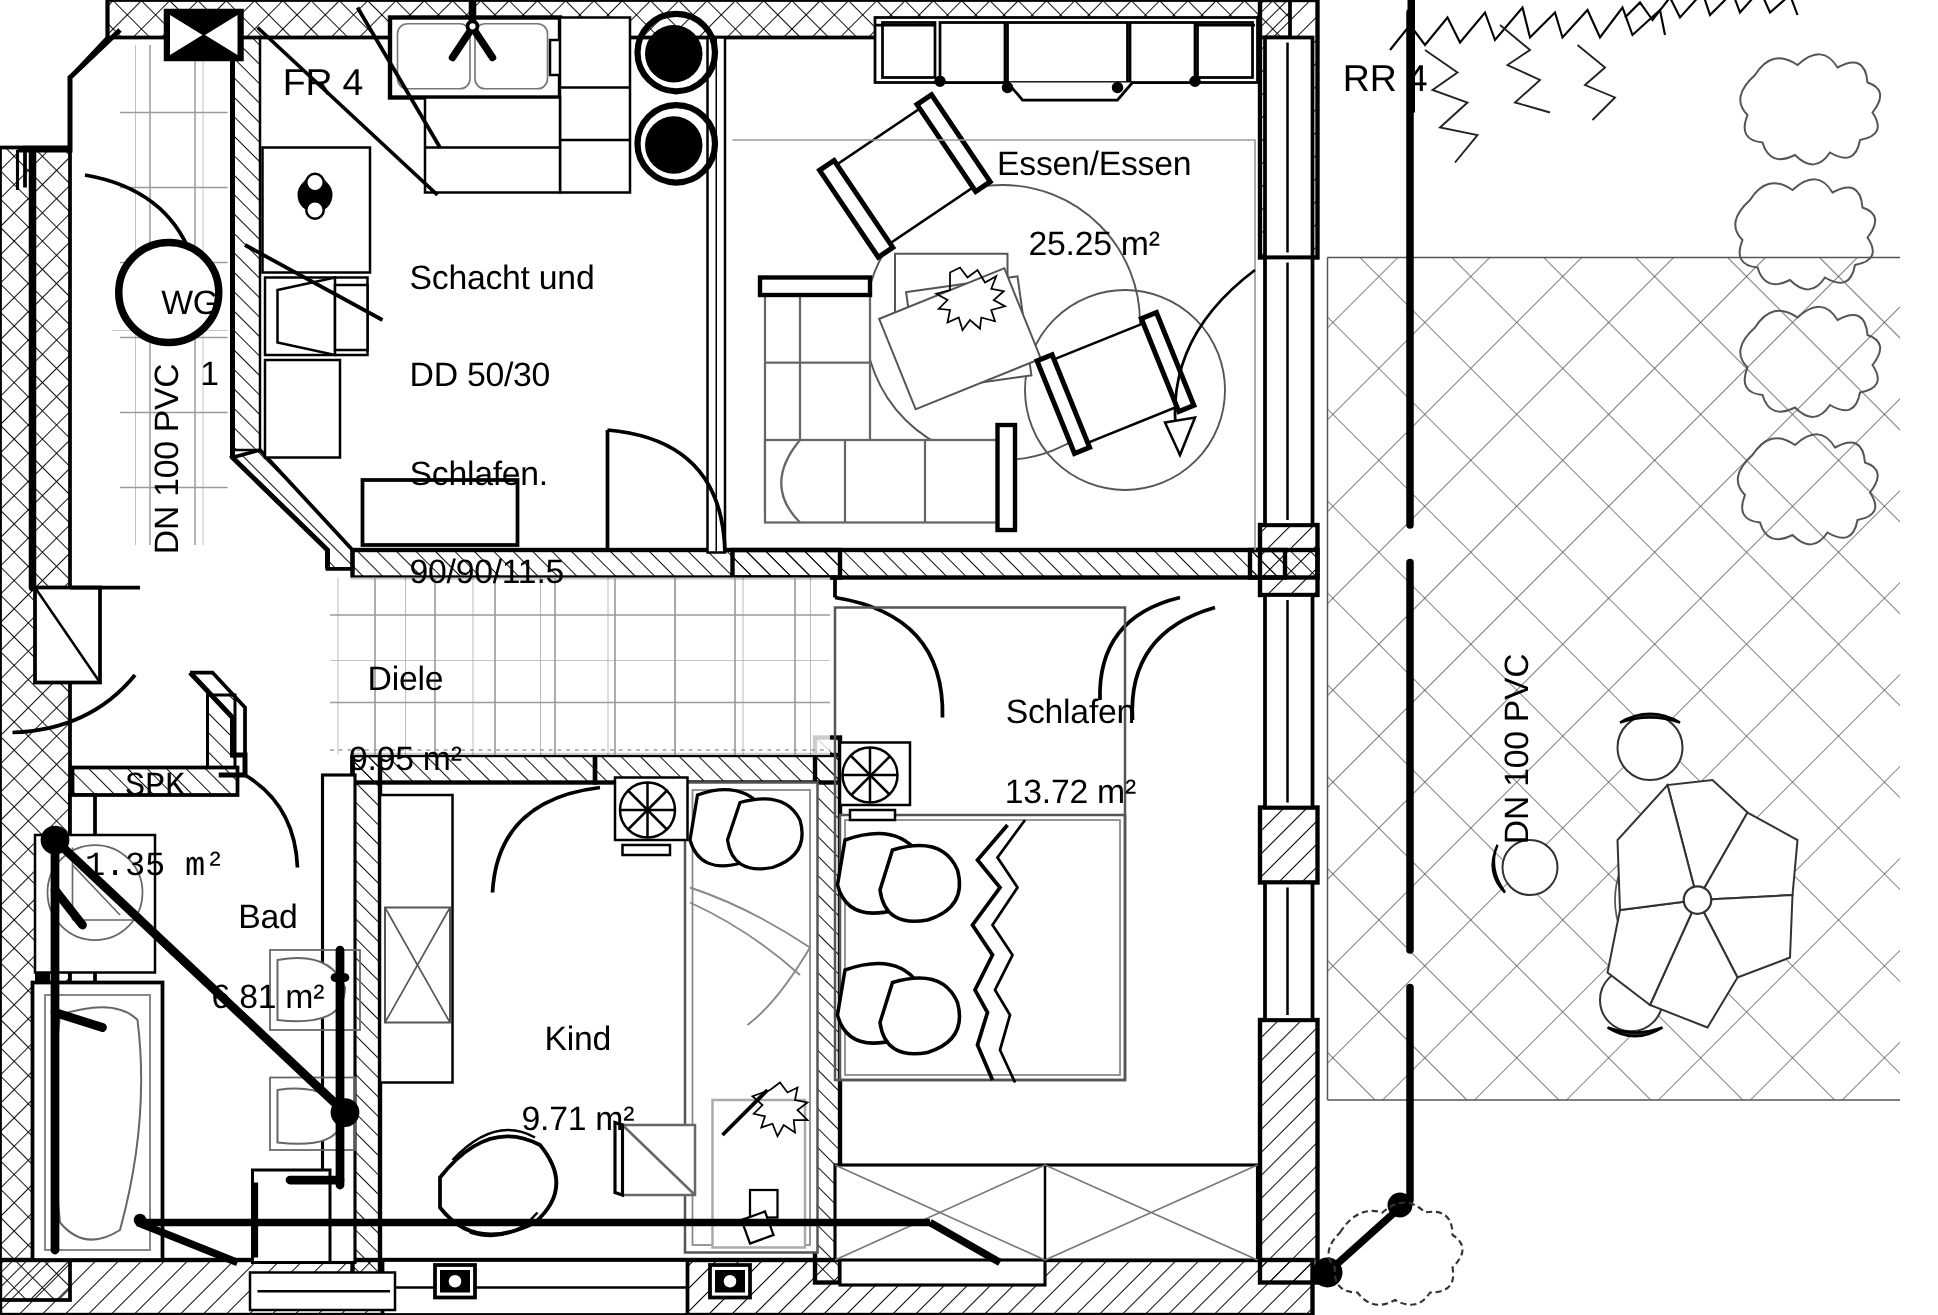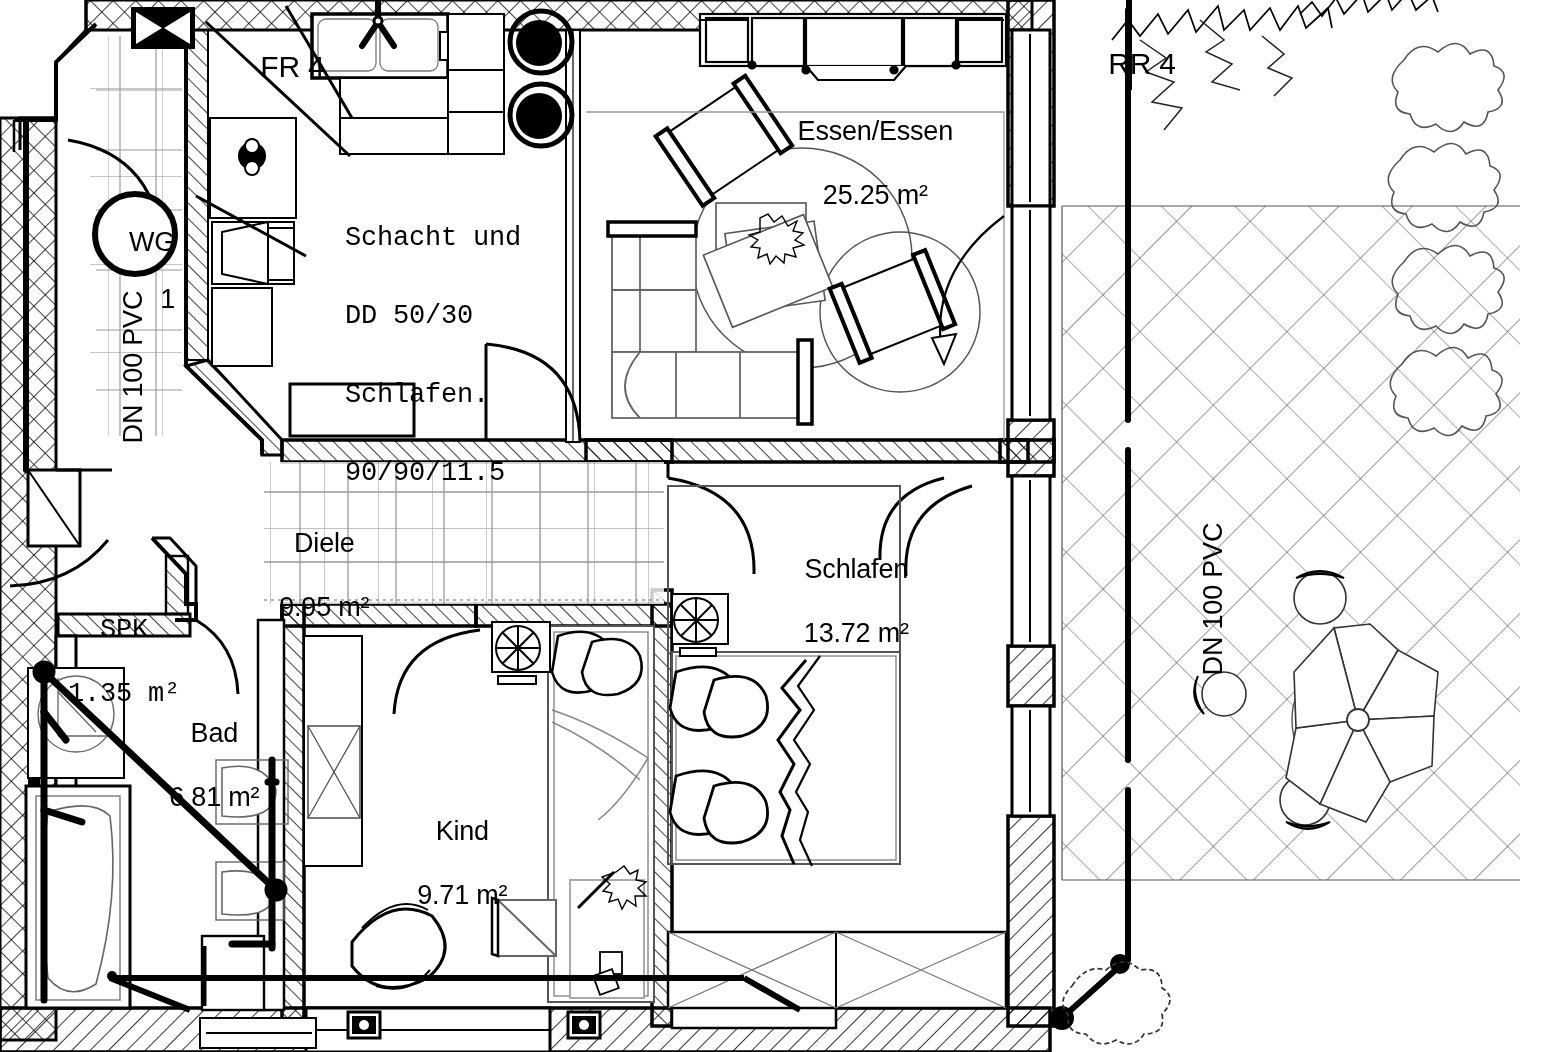--- a/index.html
+++ b/index.html
@@ -3,21 +3,21 @@
 <meta charset="utf-8">
 <title>Floor Plan</title>
 <style>
   html,body{margin:0;padding:0;background:#ffffff;}
   body{font-family:"Liberation Sans","DejaVu Sans",sans-serif;}
   #stage{position:relative;width:1550px;height:1052px;background:#fff;overflow:hidden;}
   svg#plan{position:absolute;left:0;top:0;width:1550px;height:1052px;display:block;}
   .lbl{position:absolute;font-family:"Liberation Sans","DejaVu Sans",sans-serif;color:#000;
        white-space:pre;line-height:1.18;letter-spacing:-0.2px;}
   .lbl.c{text-align:center;}
-  .lbl.l{text-align:left;padding-left:34px;}
+  .lbl.l{text-align:left;}
   .room{font-size:27px;}
   .note{font-size:27px;text-align:left;}
   .tag{font-size:30px;}
   .wg{font-size:27px;text-align:right;line-height:1.05;}
   .vert{transform-origin:left top;}
 </style>
 </head>
 <body>
 
 <div id="stage">
@@ -470,21 +470,21 @@
 <div class="lbl room c" style="left:355px; top:784px; width:200px;">
   <span>Kind</span><br>
   <span>9.71 m²</span>
 </div>
 
 <div class="lbl room c" style="left:729px; top:522px; width:240px;">
   <span>Schlafen</span><br>
   <span>13.72 m²</span>
 </div>
 
-<div class="lbl note" style="left:313px; top:180px; width:400px; line-height:1.45;font-family:Liberation Mono, monospace;">
+<div class="lbl note" style="left:313px; top:164px; width:400px; line-height:1.45;">
   <span>Schacht und</span><br>
   <span>DD 50/30</span><br>
   <span>Schlafen.</span><br>
   <span>90/90/11.5</span>
 </div>
 
 <div class="lbl tag l" style="left:210px; top:14px;">
   <span>FR 4</span>
 </div>
 

